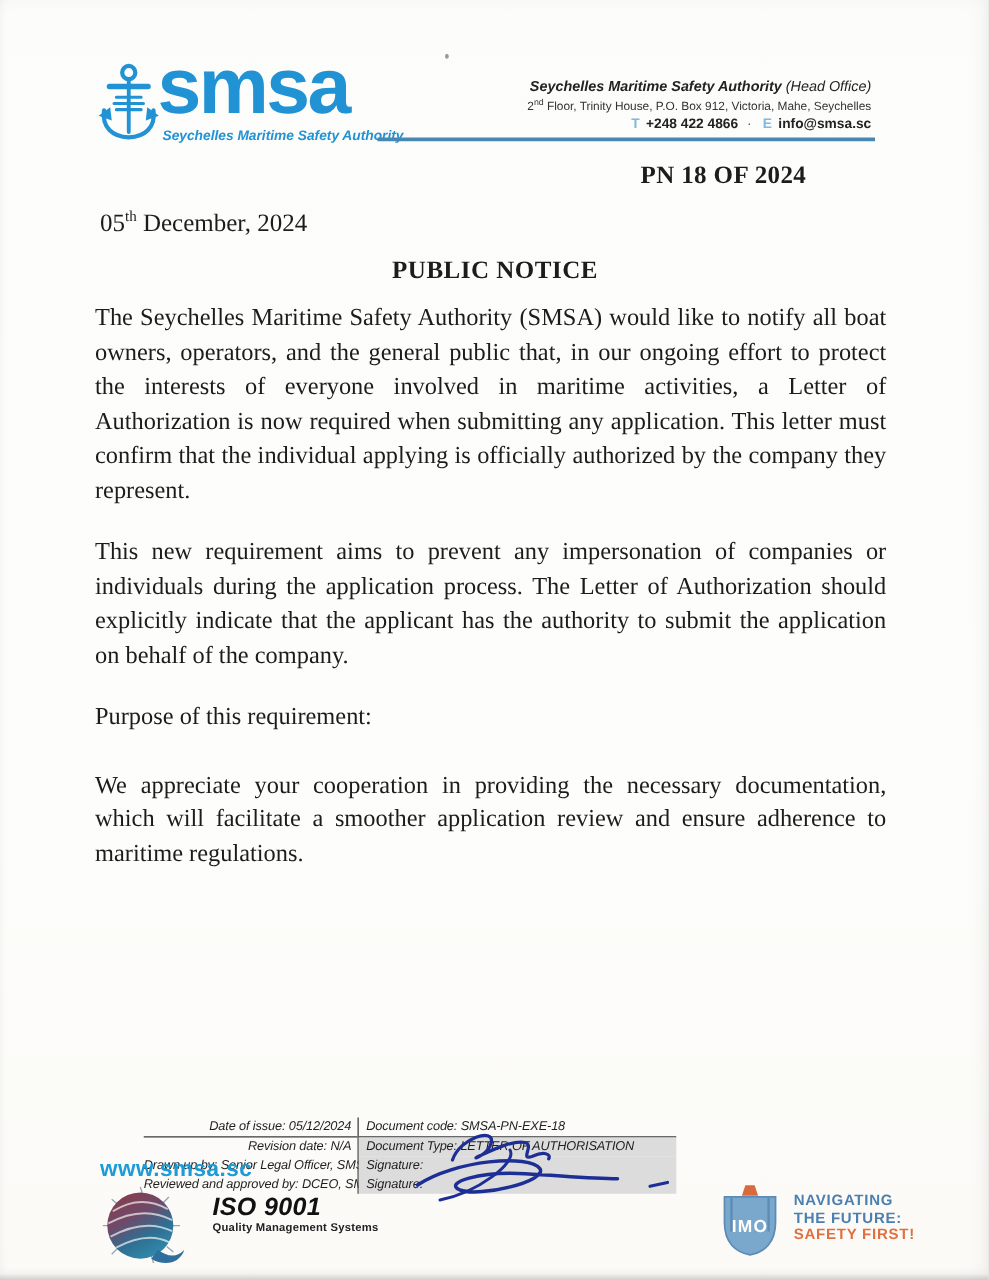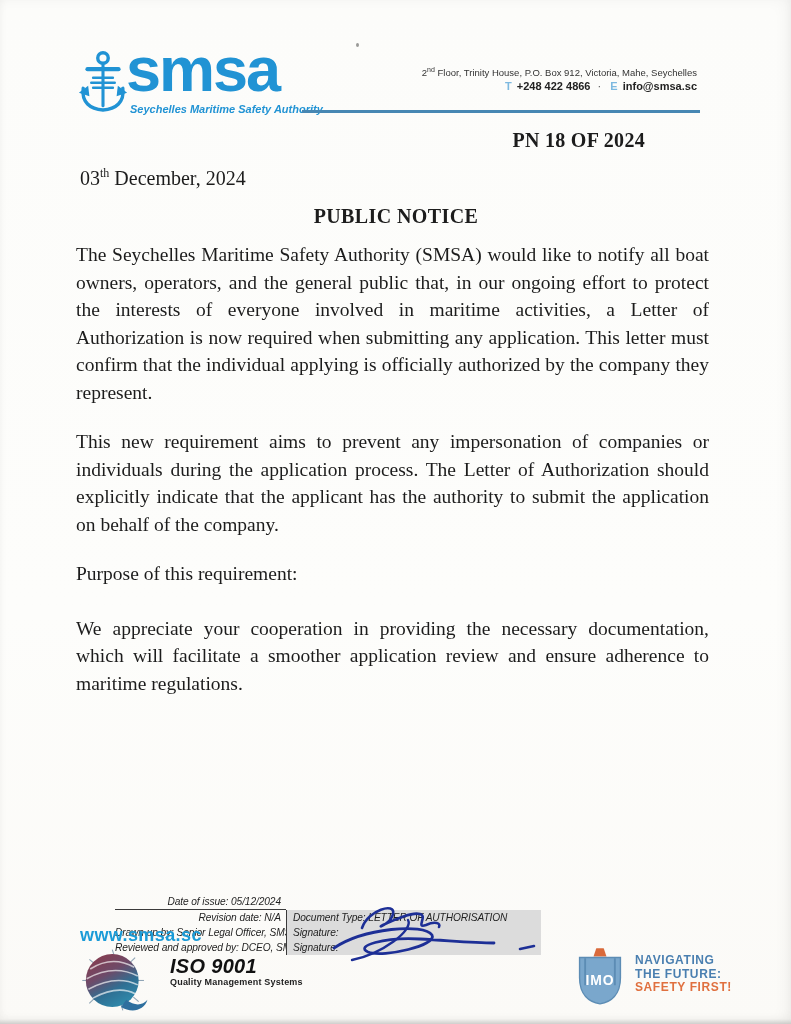--- a/index.html
+++ b/index.html
@@ -85,54 +85,58 @@
       <path d="M29 45 h32 M26 53 h38 M29 61 h32" stroke-width="4"></path>
       <path d="M13 62 C10 84 24 96 45 97 C66 96 80 84 77 62" stroke-width="5.5"></path>
       <path d="M6 69 L21 58 L23 75 Z" fill="#2193d4" stroke="none"></path>
       <path d="M84 69 L69 58 L67 75 Z" fill="#2193d4" stroke="none"></path>
     </svg>
   </div>
   <div class="brand">smsa</div>
   <div class="brand-tag">Seychelles Maritime Safety Authority</div>
 
   <div class="office">
+    <div class="office-l1">
+      <span class="org">Seychelles Maritime Safety Authority</span><span class="org-suffix"> (Head Office)</span>
+    </div>
     <div class="office-l2">
       <span>2</span><sup>nd</sup><span> Floor, Trinity House, P.O. Box 912, Victoria, Mahe, Seychelles</span>
     </div>
     <div class="office-l3">
       <span class="tl">T</span>
       <span>+248 422 4866</span>
       <span class="dot">·</span>
       <span class="tl">E</span>
       <span>info@smsa.sc</span>
     </div>
   </div>
   <div class="header-rule"></div>
 
   <div class="pn">PN 18 OF 2024</div>
   <div class="date">
-    <span>03</span><sup>th</sup><span> December, 2024</span>
+    <span>05</span><sup>th</sup><span> December, 2024</span>
   </div>
   <div class="title">PUBLIC NOTICE</div>
 
   <div class="body-block">
     <p>The Seychelles Maritime Safety Authority (SMSA) would like to notify all boat owners, operators, and the general public that, in our ongoing effort to protect the interests of everyone involved in maritime activities, a Letter of Authorization is now required when submitting any application. This letter must confirm that the individual applying is officially authorized by the company they represent.</p>
     <p>This new requirement aims to prevent any impersonation of companies or individuals during the application process. The Letter of Authorization should explicitly indicate that the applicant has the authority to submit the application on behalf of the company.</p>
     <p class="purpose">Purpose of this requirement:</p>
     <p class="closing">We appreciate your cooperation in providing the necessary documentation, which will facilitate a smoother application review and ensure adherence to maritime regulations.</p>
   </div>
 
   <div class="doc-table">
     <div class="tcol left">
       <div class="trow underlined"><span class="lbl">Date of issue:</span> <span>05/12/2024</span></div>
       <div class="trow"><span class="lbl">Revision date:</span> <span>N/A</span></div>
       <div class="trow"><span class="lbl">Drawn up by:</span> <span>Senior Legal Officer, SMSA</span></div>
       <div class="trow"><span class="lbl">Reviewed and approved by:</span> <span>DCEO, SMSA</span></div>
     </div>
     <div class="tcol right">
+      <div class="trow underlined"><span class="lbl">Document code:</span> <span>SMSA-PN-EXE-18</span></div>
       <div class="trow shaded"><span class="lbl">Document Type:</span> <span>LETTER OF AUTHORISATION</span></div>
       <div class="trow shaded"><span class="lbl">Signature:</span> <span></span></div>
       <div class="trow shaded"><span class="lbl">Signature:</span> <span></span></div>
     </div>
   </div>
 
   <svg class="signature" viewBox="0 0 255 66" fill="none" stroke="#1d2f96" stroke-linecap="round">
     <path d="M40 30 C46 12, 74 4, 71 16 C69 26, 53 31, 61 27 C76 20, 90 14, 98 16 C106 18, 93 31, 104 27 C113 23, 119 25, 117 29" stroke-width="2.6"></path>
     <path d="M12 50 C42 30, 102 25, 110 37 C116 47, 62 60, 46 54 C32 48, 62 39, 98 41 C132 43, 152 45, 172 45" stroke-width="2.8"></path>
     <path d="M30 62 C60 56, 92 32, 86 22" stroke-width="2.4"></path>

